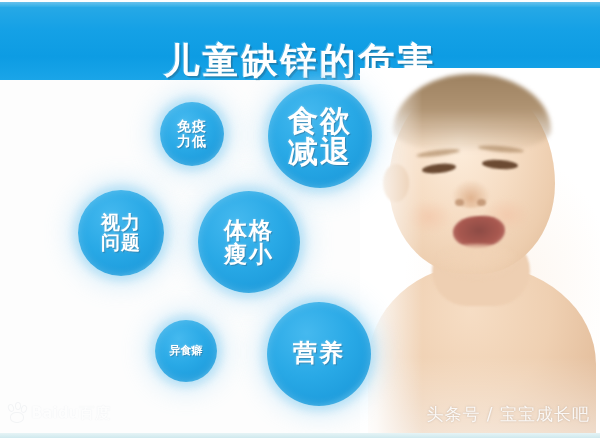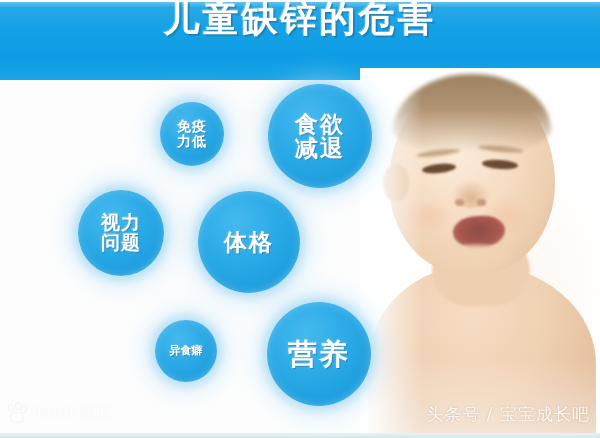--- a/index.html
+++ b/index.html
@@ -14,21 +14,21 @@
     position:absolute;inset:0;
     width:600px;height:438px;
     background:#fdfdfd;
     overflow:hidden;
   }
 
   
   .banner{
     position:absolute;left:0;top:2px;width:600px;height:78px;
     background:linear-gradient(180deg,#2aaae6 0%,#15a1e6 35%,#0d9ce3 70%,#1aa5e8 100%);
-    display:flex;align-items:flex-start;justify-content:center;
+    display:flex;align-items:flex-end;justify-content:center;
     box-sizing:border-box;
   }
   .banner::before{
     content:"";position:absolute;left:0;top:0;width:100%;height:5px;
     background:linear-gradient(180deg,#7cc8ee 0%,#2fb0e9 100%);
     opacity:.75;
   }
   .banner-title{
     position:relative;
     color:#ffffff;
@@ -61,25 +61,25 @@
       0 0 22px 12px rgba(160,215,245,.30),
       inset 0 0 10px rgba(255,255,255,.25);
     text-shadow:
       1px 1px 1px rgba(20,80,120,.45),
       0 0 3px rgba(255,255,255,.35);
   }
   .bubble span{display:block;}
 
   
   .b-immunity{left:148px;top:34px;width:64px;height:64px;font-size:14px;letter-spacing:1px;}
-  .b-appetite{left:256px;top:16px;width:104px;height:104px;font-size:23px;letter-spacing:2px;justify-content:center;}
+  .b-appetite{left:256px;top:16px;width:104px;height:104px;font-size:30px;letter-spacing:2px;justify-content:center;}
   .b-vision{left:66px;top:122px;width:86px;height:86px;font-size:19px;letter-spacing:1px;}
   .b-physique{left:186px;top:123px;width:102px;height:102px;font-size:23px;letter-spacing:2px;}
   .b-pica{left:143px;top:252px;width:62px;height:62px;font-size:11px;letter-spacing:0px;font-family:Liberation Serif, serif;}
-  .b-malnutrition{left:255px;top:234px;width:104px;height:104px;font-size:29px;letter-spacing:2px;}
+  .b-malnutrition{left:255px;top:234px;width:104px;height:104px;font-size:24px;letter-spacing:2px;}
 
   
   .photo{
     position:absolute;right:0;top:68px;width:240px;height:370px;
     overflow:hidden;
     background:
       radial-gradient(ellipse 150px 200px at 62% 60%, #fdf6ef 0%, #ffffff 70%),
       #ffffff;
   }
   .baby{position:absolute;left:0;top:0;width:240px;height:370px;}
@@ -250,20 +250,21 @@
     <div class="bubble b-vision">
       <div>
         <span>视力</span>
         <span>问题</span>
       </div>
     </div>
 
     <div class="bubble b-physique">
       <div>
         <span>体格</span>
+        <span>瘦小</span>
       </div>
     </div>
 
     <div class="bubble b-pica">
       <div>
         <span>异食癖</span>
       </div>
     </div>
 
     <div class="bubble b-malnutrition">

